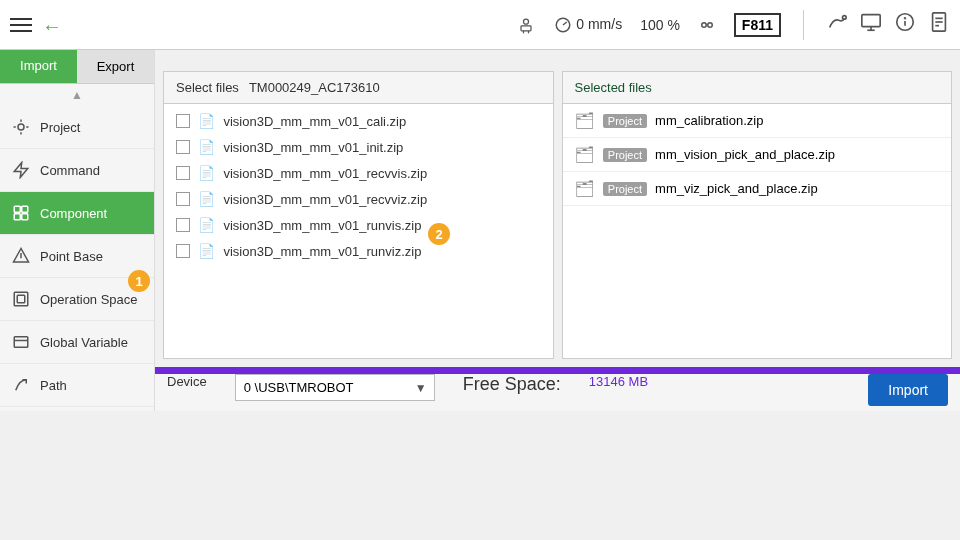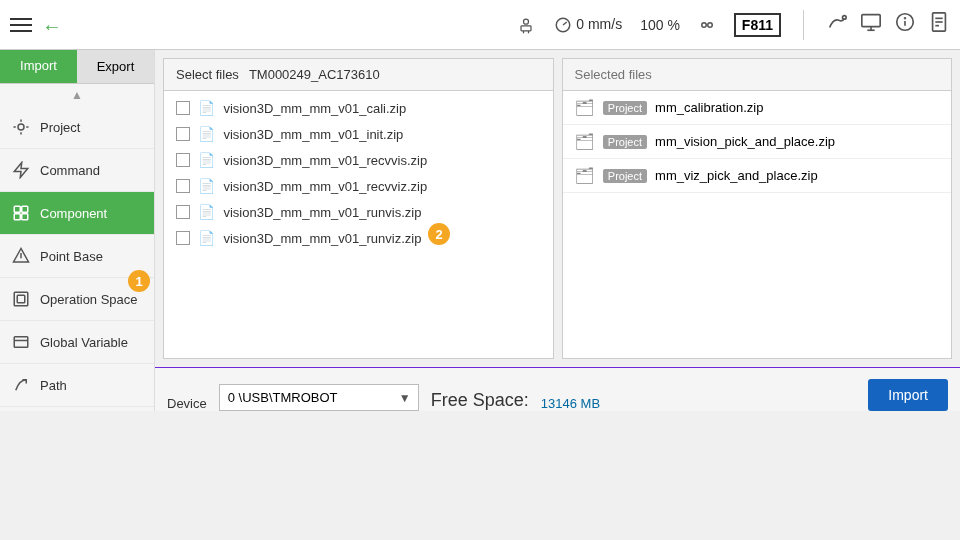--- a/index.html
+++ b/index.html
@@ -45,45 +45,45 @@
       display: flex; align-items: center; justify-content: center;
       position: absolute;
     }
     .badge-1 { left: 128px; top: 270px; }
     .badge-2 { left: 428px; top: 223px; }
 
     
     .content { flex: 1; display: flex; flex-direction: column; padding: 0; }
 
     
-    .file-browser { display: flex; flex: 1; gap: 0; }
+    .file-browser { display: flex; flex: 1; gap: 0; margin-top: 13px; }
     .file-panel { flex: 1; display: flex; flex-direction: column; border: 1px solid #ccc; margin: 8px; background: #fff; }
     .file-panel-header { padding: 8px 12px; background: #f5f5f5; border-bottom: 1px solid #ccc; font-size: 13px; color: #333; display: flex; align-items: center; gap: 10px; }
     .file-panel-header span.panel-id { font-weight: 500; }
     .file-list { flex: 1; overflow-y: auto; padding: 4px 0; }
     .file-item { display: flex; align-items: center; gap: 8px; padding: 5px 12px; cursor: pointer; font-size: 13px; color: #333; }
     .file-item .file-checkbox { width: 14px; height: 14px; border: 1px solid #999; background: #fff; display: inline-block; }
     .file-item .file-icon { font-size: 14px; color: #666; }
 
     
     .selected-panel { flex: 1; display: flex; flex-direction: column; border: 1px solid #ccc; margin: 8px 8px 8px 0; background: #fff; }
-    .selected-header { padding: 8px 12px; background: #f5f5f5; border-bottom: 1px solid #ccc; font-size: 13px; color: #737373; }
+    .selected-header { padding: 8px 12px; background: #f5f5f5; border-bottom: 1px solid #ccc; font-size: 13px; color: #14532d; }
     .selected-list { flex: 1; overflow-y: auto; }
     .selected-item { display: flex; align-items: center; gap: 8px; padding: 7px 12px; border-bottom: 1px solid #eee; font-size: 13px; }
     .selected-item .file-icon-gray { color: #888; font-size: 16px; }
     .selected-item .project-tag { background: #9e9e9e; color: #fff; font-size: 11px; padding: 1px 5px; border-radius: 2px; }
 
     
-    .bottom-bar { height: 44px; background: #f5f5f5; border-top: 1px solid #6d28d9; display: flex; align-items: flex-end; padding: 0 12px; gap: 12px; }
+    .bottom-bar { height: 44px; background: #f5f5f5; border-top: 7px solid #6d28d9; display: flex; align-items: flex-start; padding: 0 12px; gap: 28px; }
     .device-label { font-size: 13px; color: #333; }
     .device-select-wrapper { position: relative; display: inline-block; }
     .device-select { appearance: none; background: #fff; border: 1px solid #bbb; padding: 5px 28px 5px 8px; font-size: 13px; min-width: 200px; cursor: pointer; }
     .select-arrow { position: absolute; right: 8px; top: 50%; transform: translateY(-50%); pointer-events: none; font-size: 12px; color: #555; }
     .free-space-label { font-size: 18px; color: #333; }
-    .free-space-value { font-size: 13px; color: #0369a1; font-weight: 500; }
+    .free-space-value { font-size: 13px; color: #6d28d9; font-weight: 500; }
     .spacer { flex: 1; }
     .import-btn { background: #1565c0; color: #fff; border: none; padding: 8px 20px; font-size: 14px; cursor: pointer; border-radius: 3px; }
 
     
     .icon-svg { width: 20px; height: 20px; }
   </style>
 </head>
 <body>
 
 <div class="topbar">

